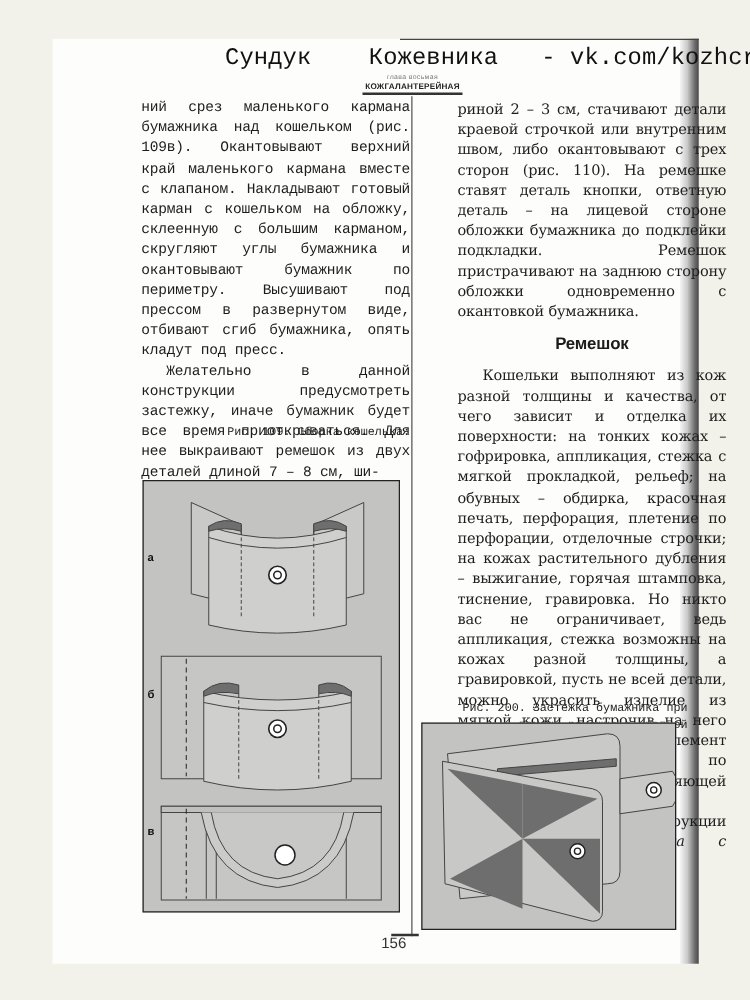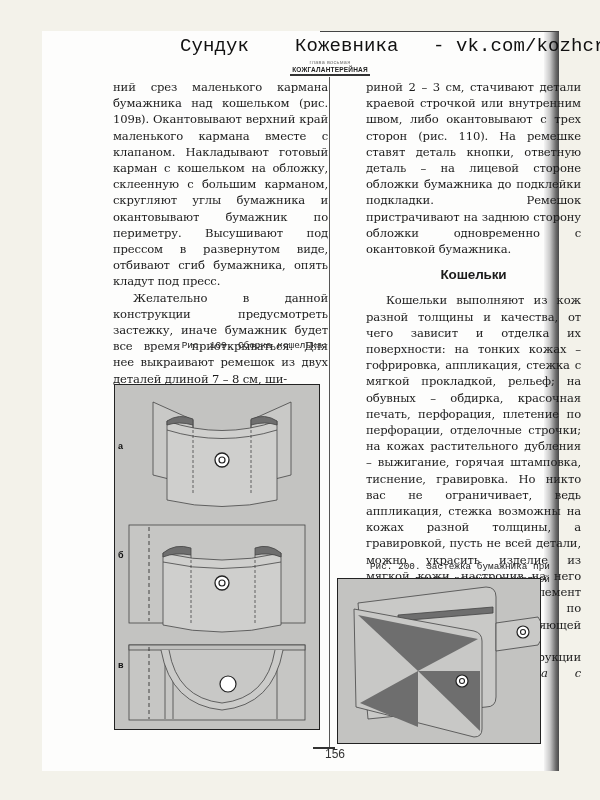--- a/index.html
+++ b/index.html
@@ -34,21 +34,21 @@
     border-bottom:2px solid #333; padding-bottom:1px; letter-spacing:0.2px; }
   .col-rule {
     position:absolute; left:329px; top:77px; width:1px; height:672px; background:#555;
   }
   .col {
     position:absolute; font-size:11.6px; line-height:16.2px; text-align:justify;
     letter-spacing:-0.15px;
   }
   .col p { margin:0; }
   .col p.indent { text-indent:20px; }
-  .col-left { left:113px; top:79px; width:215px; }
+  .col-left { left:113px; top:79px; width:215px;font-family:Liberation Mono, monospace; }
   .col-right { left:335px; top:79px; width:215px;margin-left:31px; }
   .section-heading {
     text-align:center; font-family:"Liberation Sans", sans-serif; font-weight:bold;
     font-size:13.5px; margin:10px 0 9px 0;
   }
   .caption {
     font-family:Liberation Mono, monospace; font-size:9.4px; line-height:12.6px;
     text-align:right; color:#222;margin-top:23px;
   }
   .cap109 { position:absolute; left:106px; top:317px; width:222px; }
@@ -56,21 +56,21 @@
   .fig {
     position:absolute; background:#c3c3c1; border:1.5px solid #222;
   }
   .fig109 { left:114px; top:384px; width:204px; height:344px; }
   .fig110 { left:337px; top:578px; width:202px; height:164px; }
   .fig svg { position:absolute; left:0; top:0; }
   .fig-label {
     position:absolute; font-family:"Liberation Sans", sans-serif; font-weight:bold; font-size:9px; color:#111;
   }
   .page-number {
-    position:absolute; left:305px; top:747px; width:40px; text-align:right;
+    position:absolute; left:305px; top:747px; width:40px; text-align:left;
     font-family:"Liberation Sans", sans-serif; font-size:12px; color:#333;
   }
   .page-number-rule {
     position:absolute; left:313px; top:747px; width:22px; height:2px; background:#333;
   }
   .it { font-style:italic; }
 </style>
 </head>
 <body>
 
@@ -141,21 +141,21 @@
       <circle cx="113" cy="299" r="8" fill="#fff" stroke="#222" stroke-width="1.2"></circle>
     </g>
   </svg>
   <span class="fig-label" style="left:3px;top:56px">а</span>
   <span class="fig-label" style="left:3px;top:165px">б</span>
   <span class="fig-label" style="left:3px;top:275px">в</span>
 </div>
 
 <div class="col col-right">
   <p>риной 2 – 3 см, стачивают детали краевой строчкой или внутренним швом, либо окантовывают с трех сторон (рис. 110). На ремешке ставят деталь кнопки, ответную деталь – на лицевой стороне обложки бумажника до подклейки подкладки. Ремешок пристрачивают на заднюю сторону обложки одновременно с окантовкой бумажника.</p>
-  <div class="section-heading">Кошельки</div>
+  <div class="section-heading">Ремешок</div>
   <p class="indent">Кошельки выполняют из кож разной толщины и качества, от чего зависит и отделка их поверхности: на тонких кожах – гофрировка, аппликация, стежка с мягкой прокладкой, рельеф; на обувных – обдирка, красочная печать, перфорация, плетение по перфорации, отделочные строчки; на кожах растительного дубления – выжигание, горячая штамповка, тиснение, гравировка. Но никто вас не ограничивает, ведь аппликация, стежка возможны на кожах разной толщины, а гравировкой, пусть не всей детали, можно украсить изделие из мягкой кожи, настрочив на него отгравированный элемент строчкой, проложенной по врезанной линии, окаймляющей элемент по периметру.</p>
   <p class="indent"><span>Начнем с конструкции </span><span class="it">цельнокроеного кошелька с клапаном</span><span>, которая по</span></p>
 </div>
 
 <div class="caption cap110">Рис. 200. Застежка бумажника при помощи ремешка с кнопкой</div>
 
 <div class="fig fig110">
   <svg width="202" height="164" viewBox="0 0 202 164">
     <g stroke="#444" stroke-width="0.8">
       <path d="M20,24 L148,8 Q158,8 158,18 L158,118 Q158,128 148,128 L30,140 Z" fill="#c9c9c7"></path>

